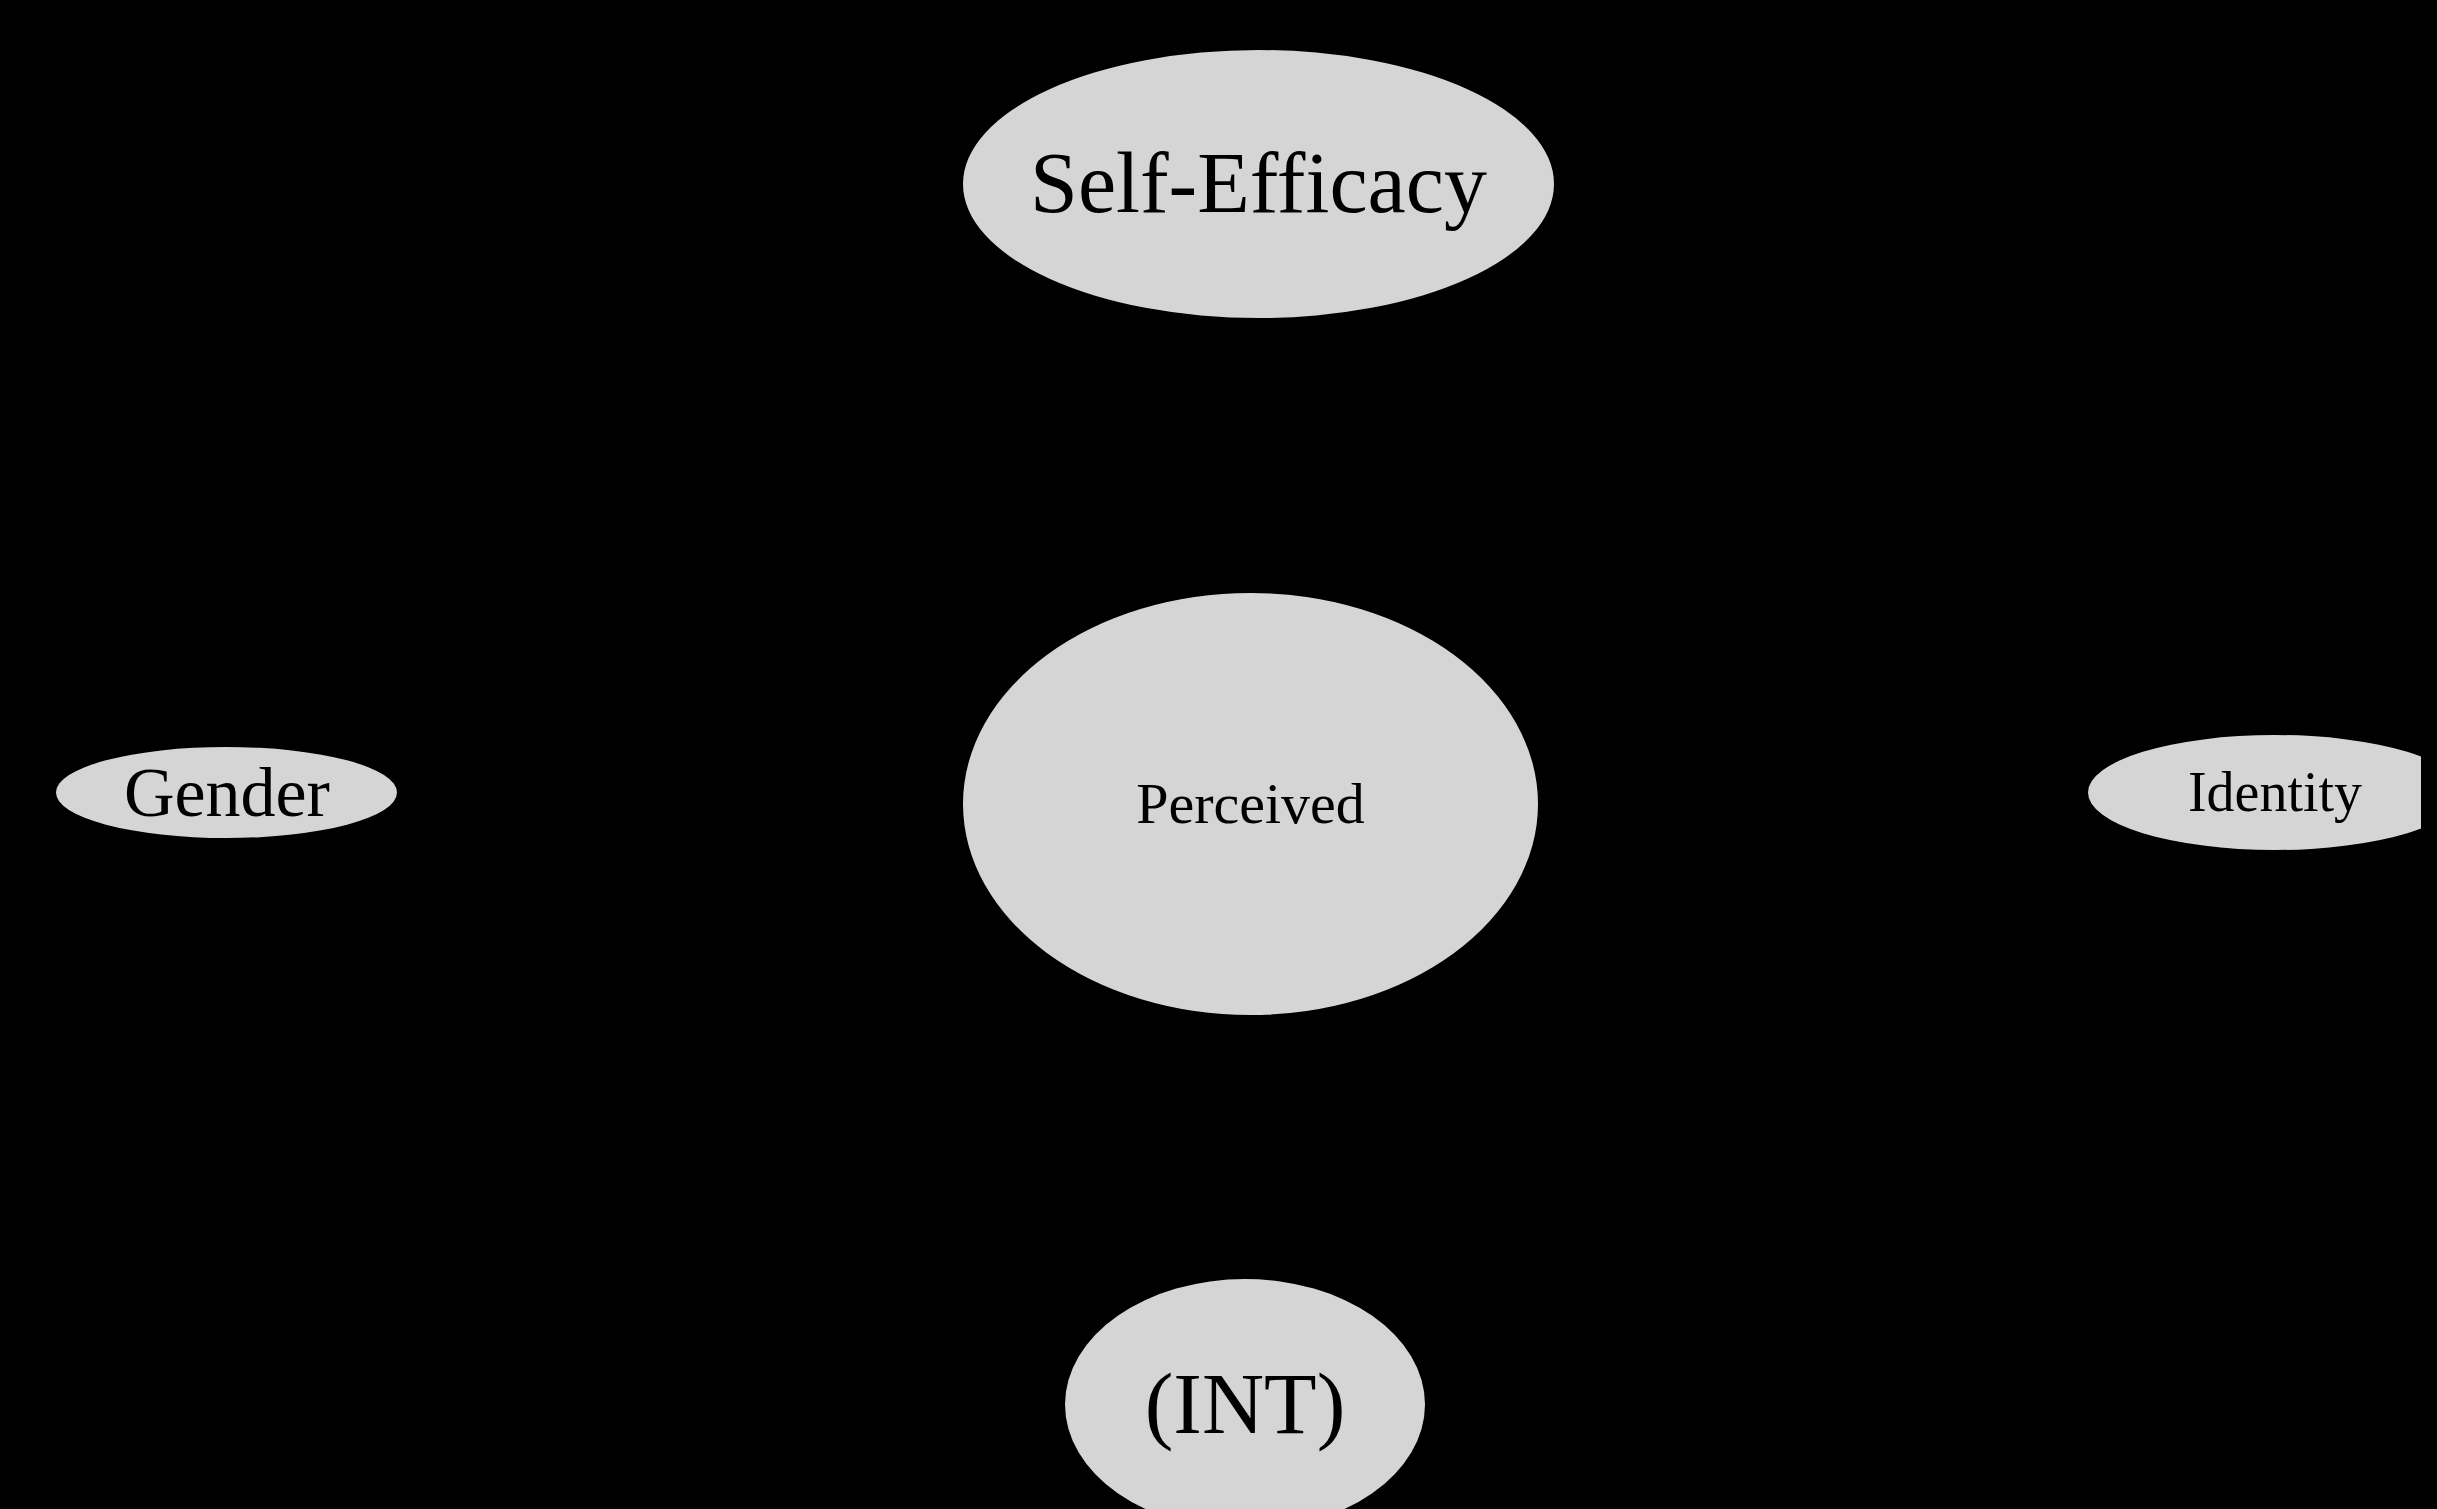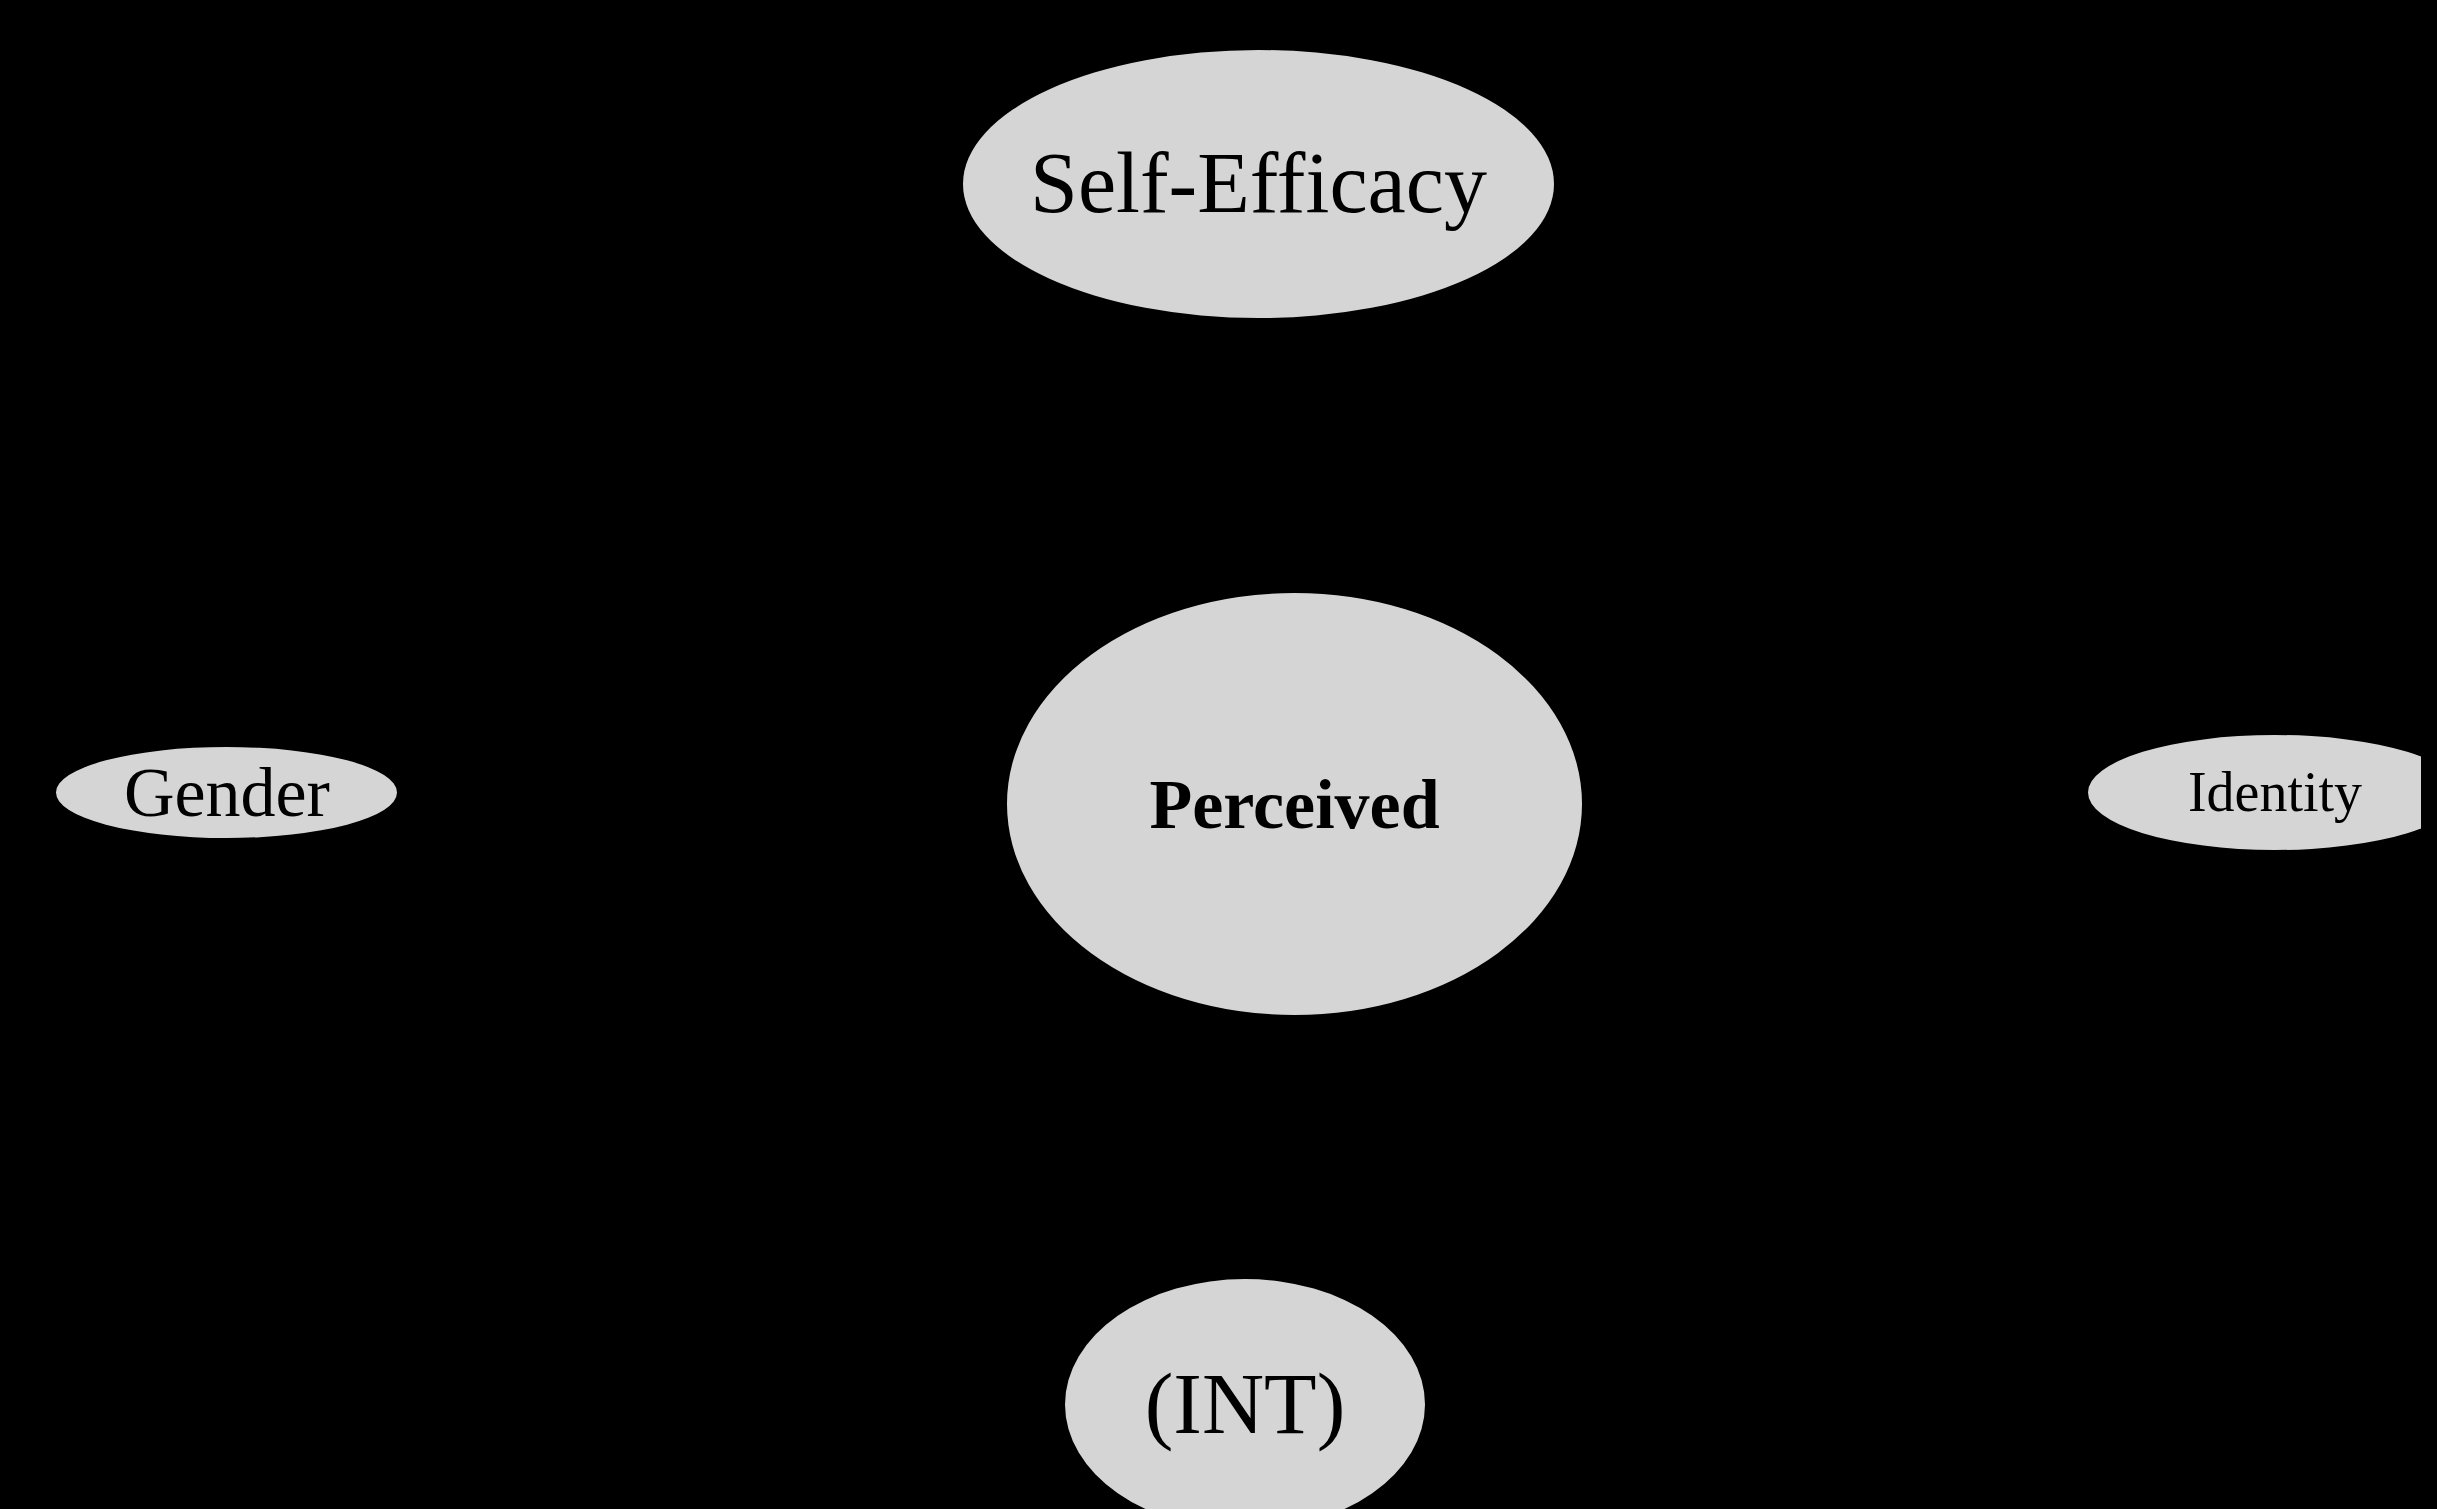--- a/index.html
+++ b/index.html
@@ -32,21 +32,21 @@
     text-align: center;
     color: var(--node-text);
     line-height: 1.3;
   }
   .node span {
     display: block;
     white-space: nowrap;
   }
   
   .node-se  { left: 929px; top: 15.5px;   width: 595px; height: 272px; font-size: 86px; }
-  .node-pr  { left: 973px; top: 559px;  width: 579px; height: 426px; font-size: 70px; font-weight: bold; }
+  .node-pr  { left: 929px; top: 559px;  width: 579px; height: 426px; font-size: 58px; }
   .node-gen { left: 22.4px;   top: 713px;  width: 345px; height: 95px; font-size: 70px; }
   .node-id  { left: 2054px; top: 701px;  width: 378px; height: 119px; font-size: 56px; }
   .node-int { left: 1031px; top: 1245px; width: 364px; height: 255px; font-size: 86px; }
 </style>
 </head>
 <body>
 
 <div class="canvas">
 
   <div class="node node-se">

